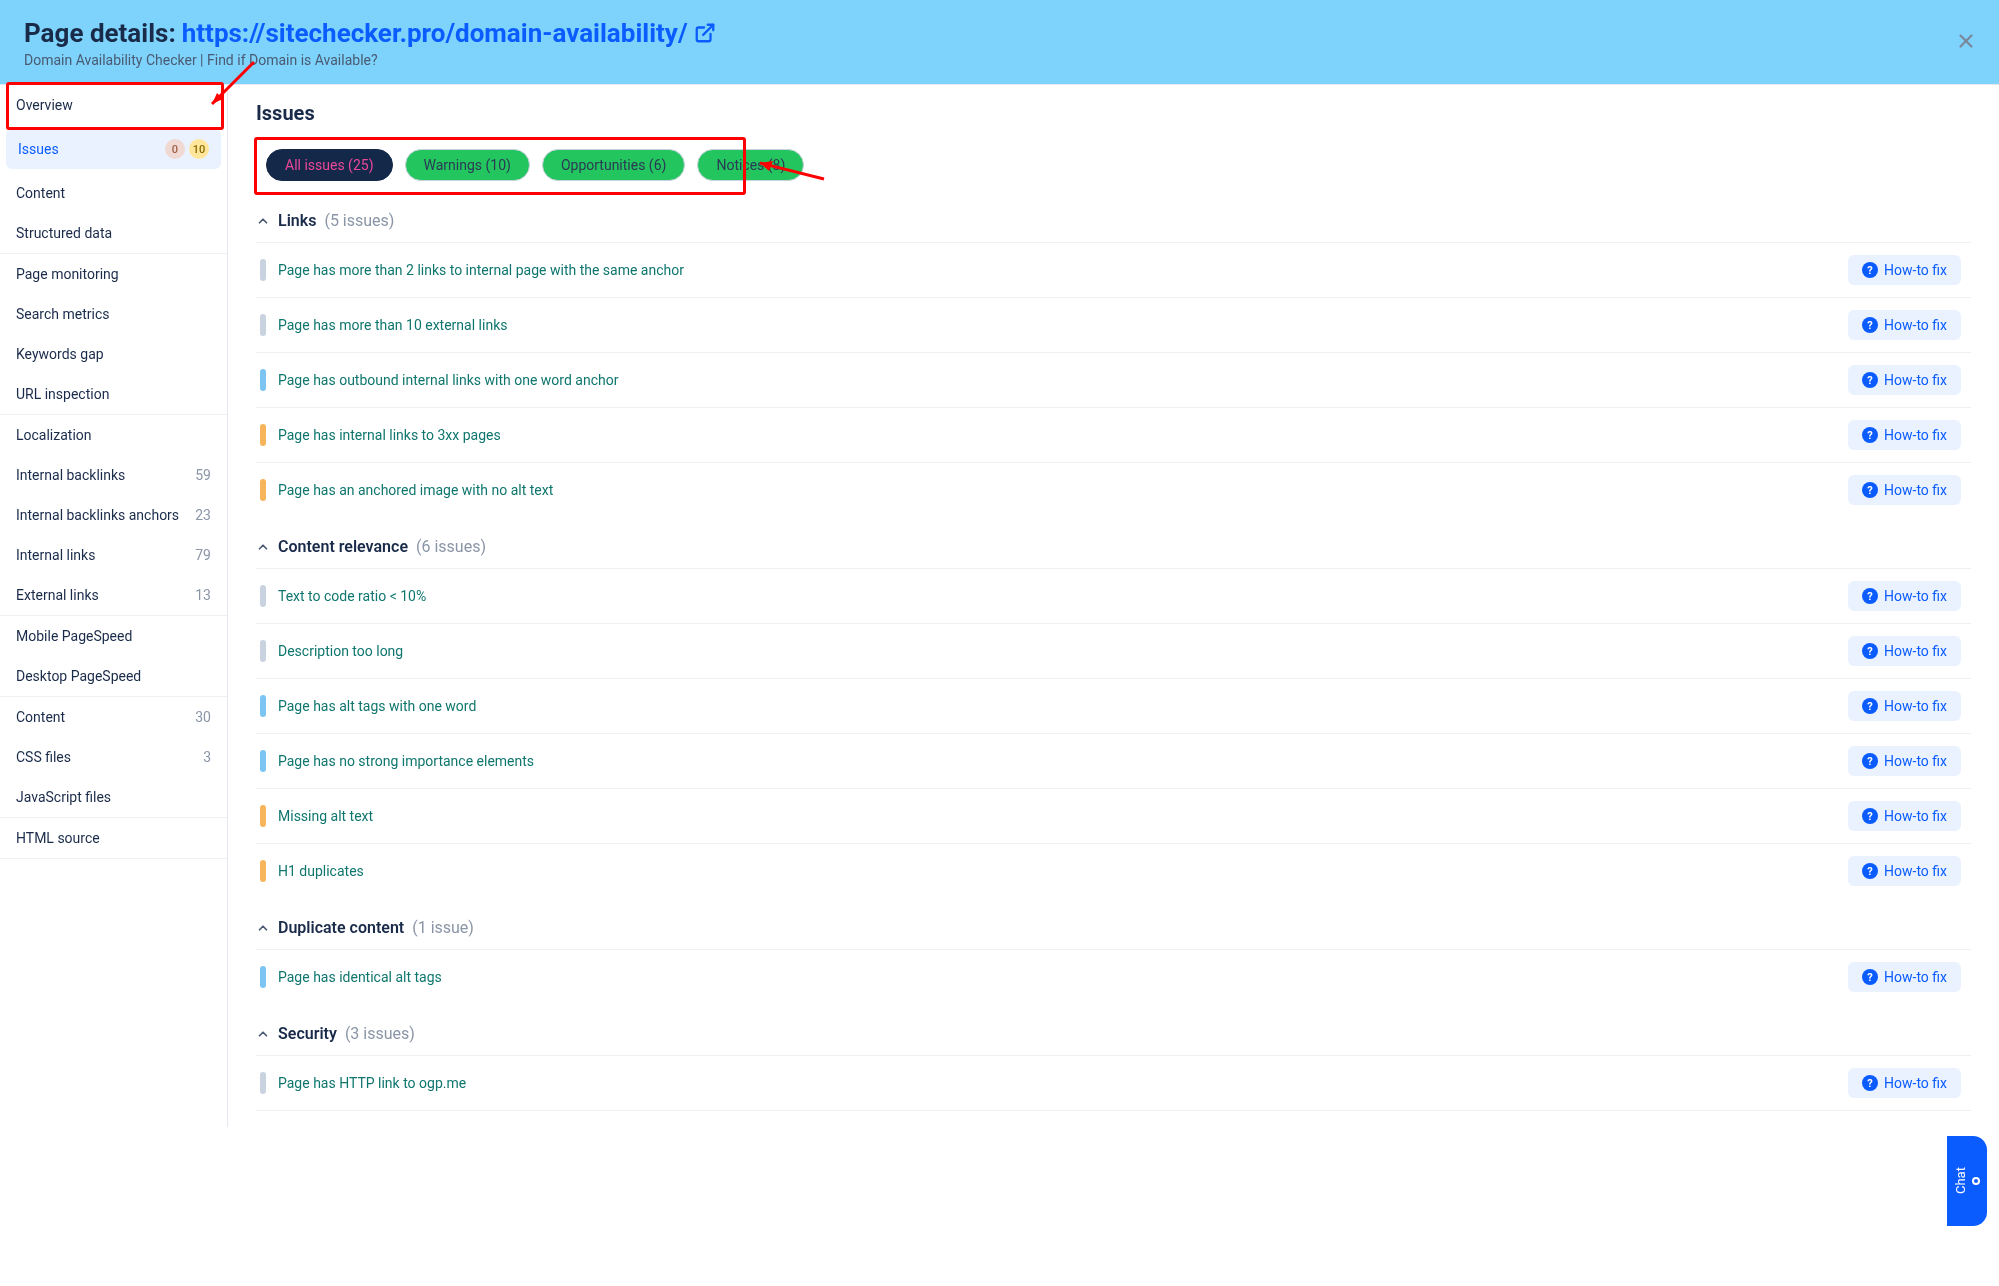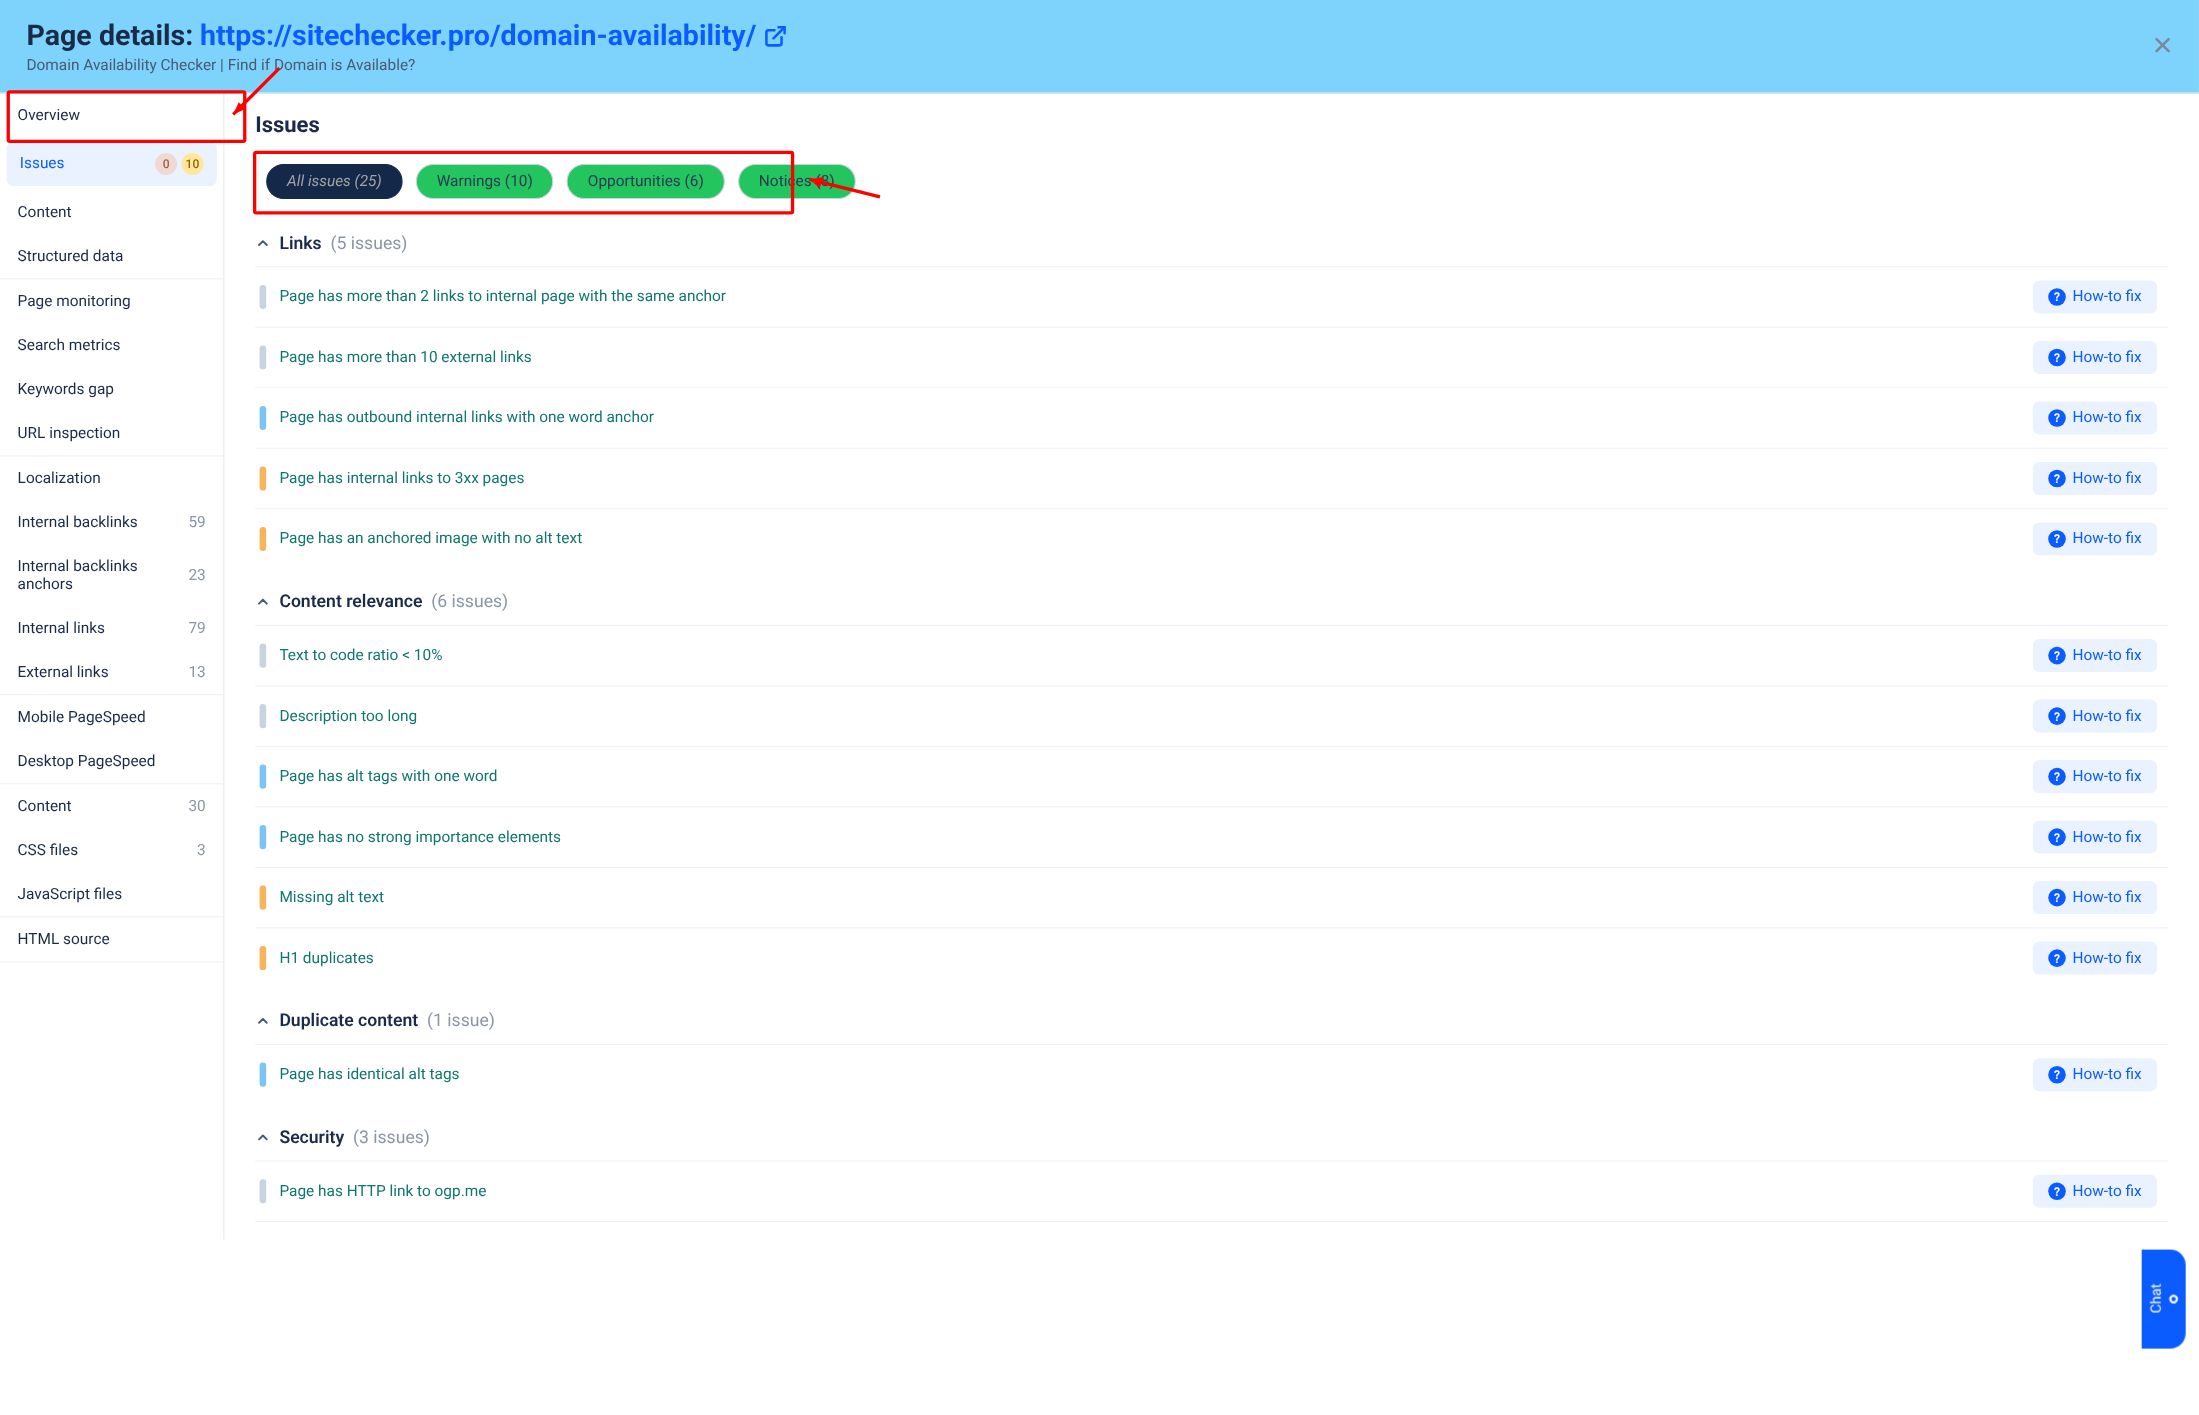--- a/index.html
+++ b/index.html
@@ -36,21 +36,21 @@
     margin-top: 4px;
   }
   .close-x {
     position: absolute;
     right: 22px;
     top: 30px;
     color: #7b889c;
   }
   .layout { display: flex; }
   .sidebar {
-    width: 204px;
+    width: 228px;
     border-right: 1px solid #e5e8ee;
     flex-shrink: 0;
   }
   .side-group { border-bottom: 1px solid #eef0f4; }
   .side-item {
     padding: 12px 16px;
     font-size: 14px;
     color: #1a2b4a;
     display: flex;
     justify-content: space-between;
@@ -119,23 +119,22 @@
     border: 1px solid #c9d2df;
     border-radius: 18px;
     padding: 7px 18px;
     font-size: 14px;
     color: #2b3a55;
     background: #22c55e;
     cursor: pointer;
   }
   .pill.active {
     background: #14284a;
-    color: #a3a3a3;
+    color: #ec4899;
     border-color: #14284a;
-    font-style: italic;
   }
   .annot-box-pills {
     position: absolute;
     border: 3px solid #ff0000;
     border-radius: 3px;
     pointer-events: none;
     left: -2px;
     top: -2px;
     right: auto;
     width: 492px;

